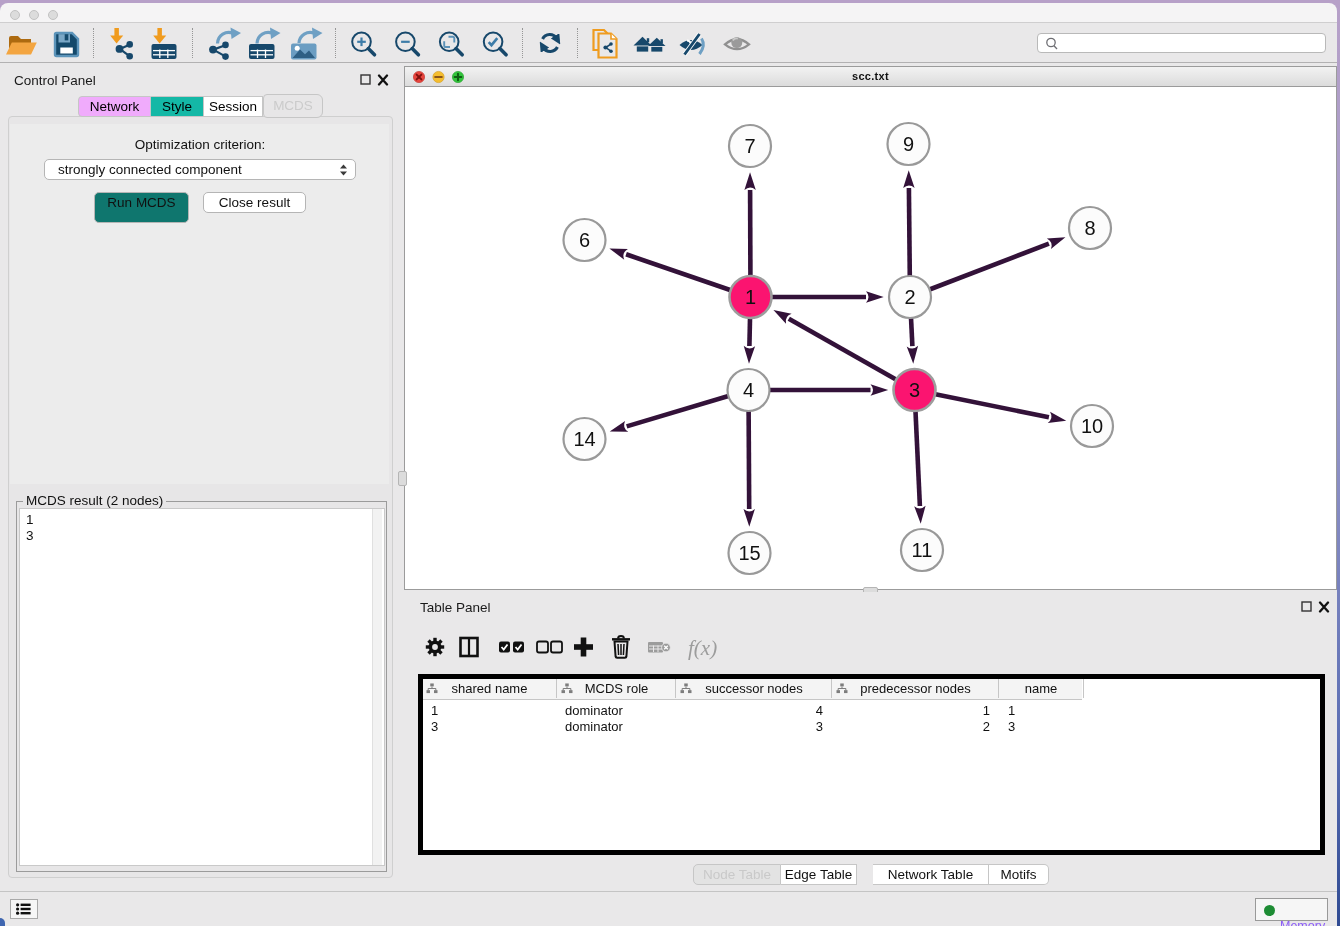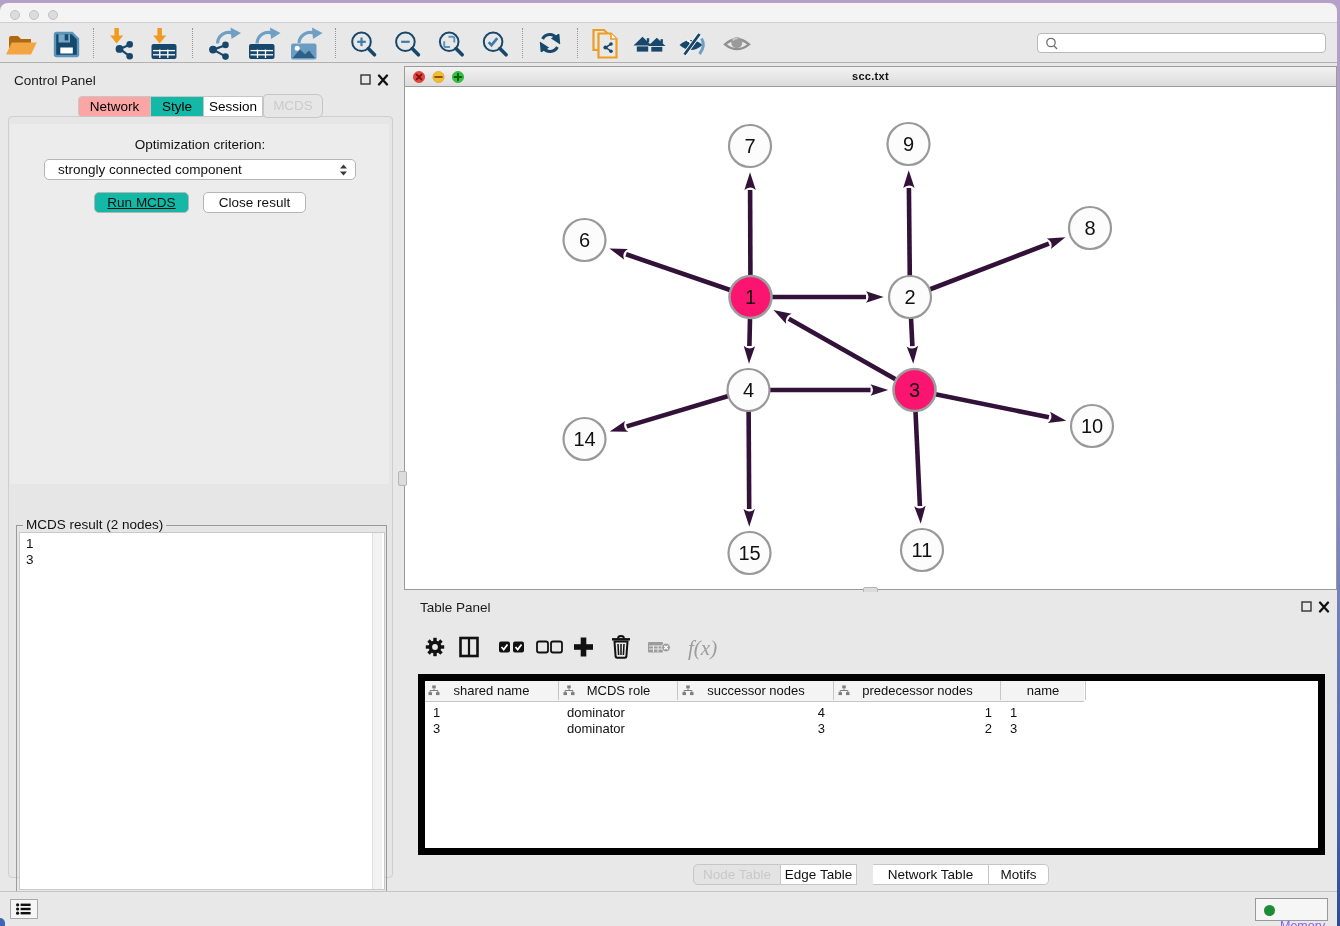--- a/index.html
+++ b/index.html
@@ -213,39 +213,39 @@
 <div class="abs" id="cpanel">
   <div style="position:absolute;left:14px;top:10px;font-size:13.5px;color:#1a1a1a;">Control Panel</div>
   <svg style="position:absolute;left:360px;top:11px" width="30" height="12" viewBox="0 0 30 12">
     <rect x="1" y="1" width="9" height="9" fill="none" stroke="#333" stroke-width="1.4"></rect>
     <path d="M19,1.5 L27,10.5 M27,1.5 L19,10.5" stroke="#111" stroke-width="2.3" stroke-linecap="round"></path>
   </svg>
 
   <div style="position:absolute;left:8px;top:53px;width:383px;height:760px;border:1px solid #cfcfcf;border-radius:4px;background:#e7e6e7;"></div>
 
   <div id="cptabs" style="position:absolute;left:78px;top:33px;height:21px;font-size:13.5px;">
-    <div style="position:absolute;left:0;top:0;width:73px;height:21px;background:#fca5a5;border:1px solid #c6c6c6;border-radius:4px 0 0 4px;box-sizing:border-box;text-align:center;line-height:20px;">Network</div>
+    <div style="position:absolute;left:0;top:0;width:73px;height:21px;background:#f0abfc;border:1px solid #c6c6c6;border-radius:4px 0 0 4px;box-sizing:border-box;text-align:center;line-height:20px;">Network</div>
     <div style="position:absolute;left:73px;top:0;width:53px;height:21px;background:#14b8a6;border:1px solid #c6c6c6;border-left:none;box-sizing:border-box;text-align:center;line-height:20px;">Style</div>
     <div style="position:absolute;left:126px;top:0;width:59px;height:21px;background:#fff;border:1px solid #c6c6c6;border-left:none;box-sizing:border-box;text-align:center;line-height:20px;">Session</div>
     <div style="position:absolute;left:185px;top:-2px;width:60px;height:24px;background:#e7e6e7;border:1px solid #c6c6c6;border-radius:4px 6px 6px 4px;box-sizing:border-box;text-align:center;line-height:22px;color:#cbcbcb;">MCDS</div>
   </div>
 
   <div style="position:absolute;left:10px;top:61px;width:379px;height:360px;background:#ececec;"></div>
   <div style="position:absolute;left:44px;top:96px;width:312px;height:21px;background:#fff;border:1px solid #b5b5b5;border-radius:5px;box-sizing:border-box;font-size:13.5px;color:#111;">
     <span style="position:absolute;left:13px;top:2px;">strongly connected component</span>
     <svg style="position:absolute;right:7px;top:4px" width="9" height="12" viewBox="0 0 9 12">
       <path d="M4.5,0.5 L8,4.5 L1,4.5 z" fill="#3a3a3a"></path>
         <path d="M4.5,11.5 L8,7.5 L1,7.5 z" fill="#3a3a3a"></path>
     </svg>
   </div>
   <div style="position:absolute;left:0;top:74px;width:395px;text-align:center;font-size:13.5px;color:#111;"><span style="margin-left:5px;">Optimization criterion:</span></div>
-  <div style="position:absolute;left:94px;top:129px;width:95px;height:21px;background:#14b8a6;border:1px solid #b5b5b5;border-radius:5px;box-sizing:border-box;font-size:13.5px;color:#111;text-align:center;line-height:19px;text-decoration:underline;">Run MCDS</div>
+  <div style="position:absolute;left:94px;top:129px;width:95px;height:31px;background:#0f766e;border:1px solid #b5b5b5;border-radius:5px;box-sizing:border-box;font-size:13.5px;color:#111;text-align:center;line-height:19px;">Run MCDS</div>
   <div style="position:absolute;left:203px;top:129px;width:103px;height:21px;background:#fff;border:1px solid #b5b5b5;border-radius:5px;box-sizing:border-box;font-size:13.5px;color:#111;text-align:center;line-height:19px;">Close result</div>
 
-  <div style="position:absolute;left:16px;top:462px;width:369px;height:369px;border:1px solid #9b9b9b;">
+  <div style="position:absolute;left:16px;top:438px;width:369px;height:369px;border:1px solid #9b9b9b;">
     <div style="position:absolute;left:6px;top:-9px;background:#e7e6e7;padding:0 3px;font-size:13.5px;color:#111;">MCDS result (2 nodes)</div>
     <div style="position:absolute;left:2px;top:6px;width:364px;height:356px;background:#fff;border:1px solid #c9c9c9;">
       <div style="position:absolute;left:6px;top:3px;font-size:13.5px;color:#111;line-height:16px;">1<br>3</div>
       <div style="position:absolute;right:2px;top:0;width:9px;height:356px;background:#f2f2f2;border-left:1px solid #e0e0e0;"></div>
     </div>
   </div>
 </div>
 <div class="abs" id="frame"></div>
 <div class="abs" id="frametitle">
     <div class="t">scc.txt</div>
@@ -377,21 +377,21 @@
           </g>
       <circle cx="248" cy="15.5" r="4.4" fill="#9c9c9c" stroke="#e9e8e9" stroke-width="1"></circle>
       <path d="M246.2,13.7 l3.6,3.6 M249.8,13.7 l-3.6,3.6" stroke="#fff" stroke-width="1.3"></path>
     </g>
 
     <text x="270" y="22.5" font-family="Liberation Serif,serif" font-style="italic" font-size="21px" fill="#9c9c9c">f(x)</text>
   </svg>
 
   </div>
 
-  <div style="position:absolute;left:14px;top:82px;width:907px;height:181px;background:#fff;border:7px solid #000000;box-sizing:border-box;">
+  <div style="position:absolute;left:14px;top:82px;width:907px;height:181px;background:#fff;border:5px solid #000000;box-sizing:border-box;">
     <div style="position:absolute;left:0;top:0;width:659px;height:20px;background:#f4f4f4;border-bottom:1px solid #c6c6c6;font-size:13px;color:#111;">
       <div class="hcell" style="left:0;width:133px;"><svg style="position:absolute;left:3px;top:4px" width="12" height="11" viewBox="0 0 13 12">
             <rect x="4.6" y="0.5" width="3.8" height="3.2" fill="#7d7d7d"></rect>
             <path d="M6.5,3.7 V6 M2.3,6 H10.7 M2.3,6 V7.8 M10.7,6 V7.8" stroke="#7d7d7d" stroke-width="1.1" fill="none"></path>
             <rect x="0.5" y="7.8" width="3.8" height="3.2" fill="#7d7d7d"></rect>
             <rect x="8.7" y="7.8" width="3.8" height="3.2" fill="#7d7d7d"></rect>
           </svg>shared name</div>
       <div class="hcell" style="left:133px;width:119px;"><svg style="position:absolute;left:4px;top:4px" width="12" height="11" viewBox="0 0 13 12">
             <rect x="4.6" y="0.5" width="3.8" height="3.2" fill="#7d7d7d"></rect>
             <path d="M6.5,3.7 V6 M2.3,6 H10.7 M2.3,6 V7.8 M10.7,6 V7.8" stroke="#7d7d7d" stroke-width="1.1" fill="none"></path>

